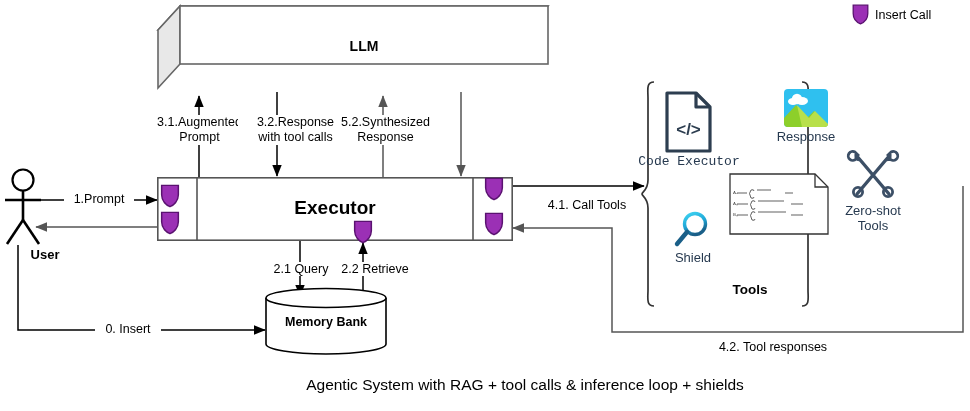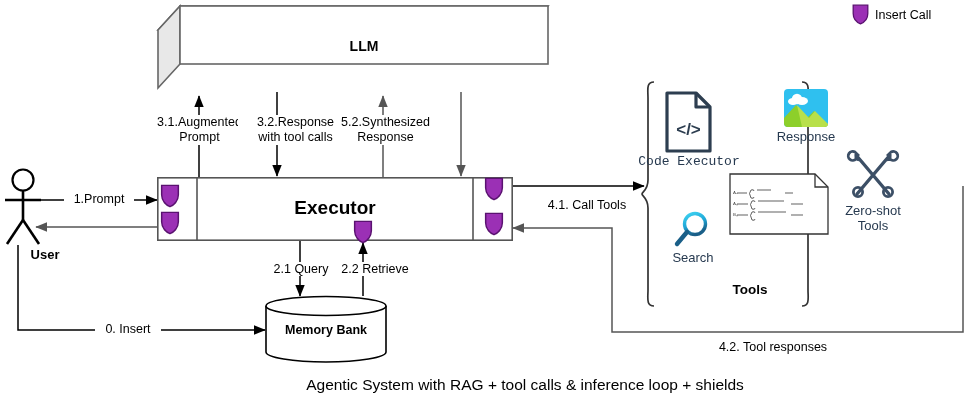--- a/index.html
+++ b/index.html
@@ -137,21 +137,21 @@
   <svg width="20" height="24" viewBox="0 0 17 21">
       <path d="M1.2 1.2 H15.8 V9.5 C15.8 15.2 11.5 18.6 8.5 19.8 C5.5 18.6 1.2 15.2 1.2 9.5 Z" fill="#9b30b5" stroke="#5a1270" stroke-width="1.3"></path>
     </svg>
 </div>
 <div class="abs" style="left:484px;top:212px;">
   <svg width="20" height="24" viewBox="0 0 17 21">
       <path d="M1.2 1.2 H15.8 V9.5 C15.8 15.2 11.5 18.6 8.5 19.8 C5.5 18.6 1.2 15.2 1.2 9.5 Z" fill="#9b30b5" stroke="#5a1270" stroke-width="1.3"></path>
     </svg>
 </div>
 
-<div class="abs" style="left:264px;top:296px;">
+<div class="abs" style="left:264px;top:288px;">
   <svg width="124" height="66" viewBox="0 0 124 66">
     <path d="M2,10 L2,56 A60,10 0 0 0 122,56 L122,10" fill="#fff" stroke="#000" stroke-width="1.6"></path>
     <ellipse cx="62" cy="10" rx="60" ry="9.5" fill="#fff" stroke="#000" stroke-width="1.6"></ellipse>
   </svg>
   <div class="abs lbl bold" style="left:0px;top:27px;width:124px;font-size:12.5px;">Memory Bank</div>
 </div>
 
 <div class="abs" style="left:640px;top:80px;">
   <svg width="180" height="228" viewBox="0 0 180 228">
 
@@ -191,21 +191,21 @@
     <defs>
       <linearGradient id="srchGrad" x1="0" y1="0" x2="0.4" y2="1">
         <stop offset="0%" stop-color="#3fd4f2"></stop>
         <stop offset="55%" stop-color="#1fa8d8"></stop>
         <stop offset="100%" stop-color="#1a5f88"></stop>
       </linearGradient>
     </defs>
     <circle cx="23" cy="14" r="10.5" fill="none" stroke="url(#srchGrad)" stroke-width="3.4"></circle>
     <line x1="15" y1="22" x2="5" y2="34" stroke="#1a5f88" stroke-width="4.4" stroke-linecap="round"></line>
   </svg>
-  <div class="abs toolname navy" style="left:-23px;top:40px;width:88px;">Search</div>
+  <div class="abs toolname navy" style="left:-23px;top:40px;width:88px;">Shield</div>
 </div>
 
 <div class="abs" style="left:729px;top:173px;">
   <svg width="100" height="62" viewBox="0 0 100 62">
     <path d="M1,1 L86,1 L99,14 L99,61 L1,61 Z" fill="#fff" stroke="#333" stroke-width="1.3"></path>
     <path d="M86,1 L86,14 L99,14" fill="none" stroke="#333" stroke-width="1.3"></path>
     <g stroke="#444" stroke-width="0.85" fill="none">
       <path d="M8,20 h10"></path>
         <path d="M22,17 q-3,3 0,8 M22,17 q3,-1 3,1 M22,25 q3,1 3,-1"></path>
       <path d="M28,17 h14"></path>

